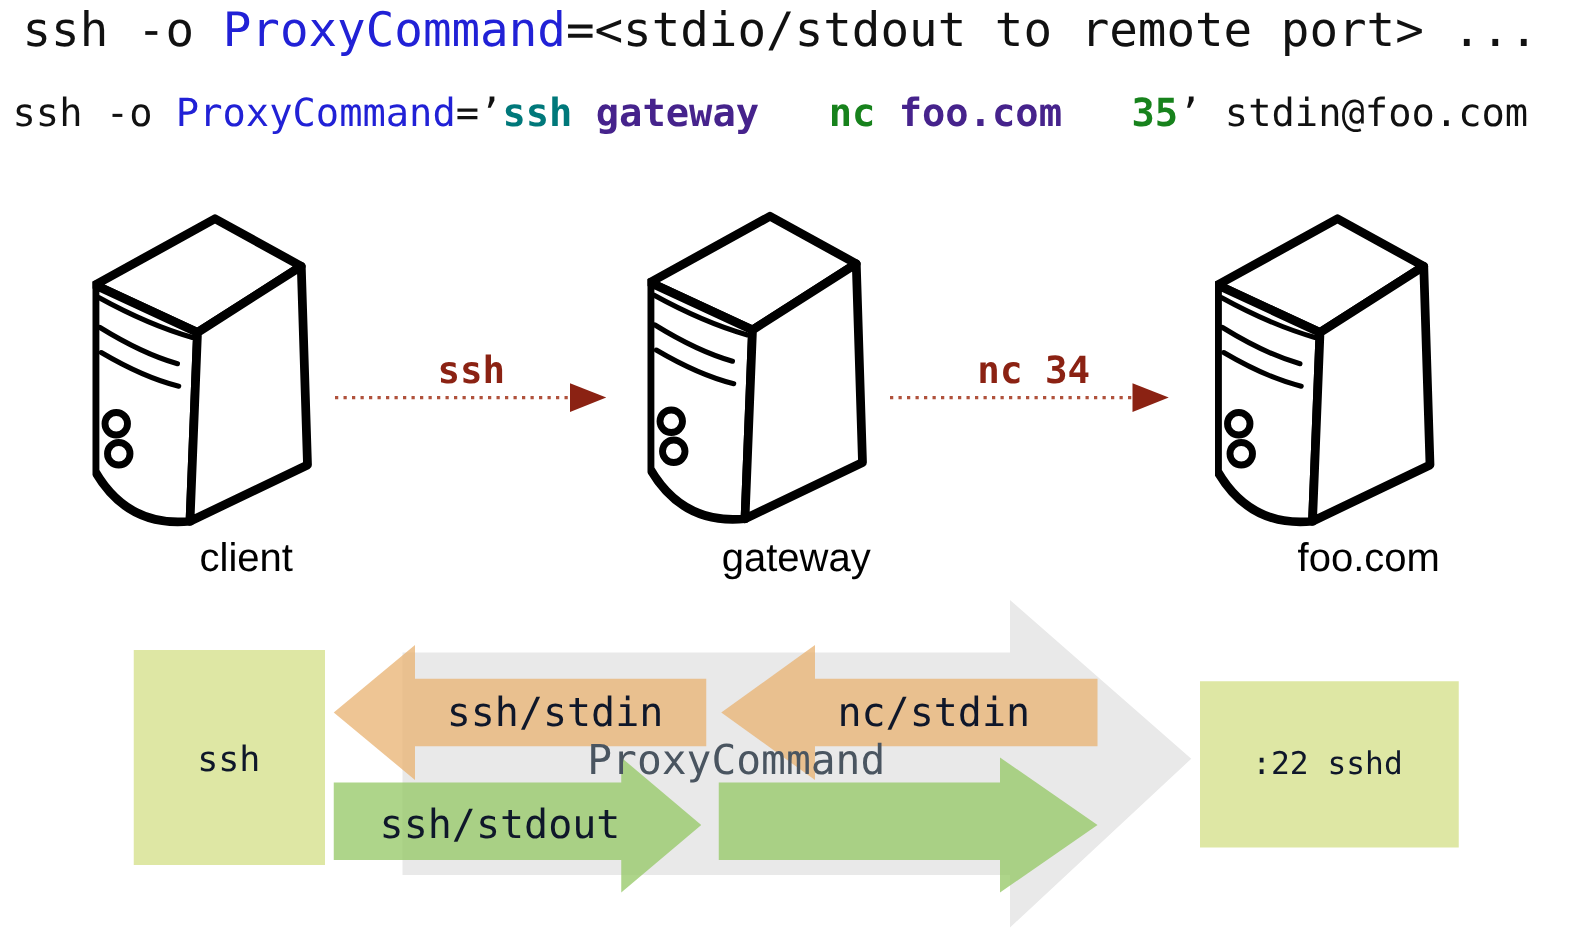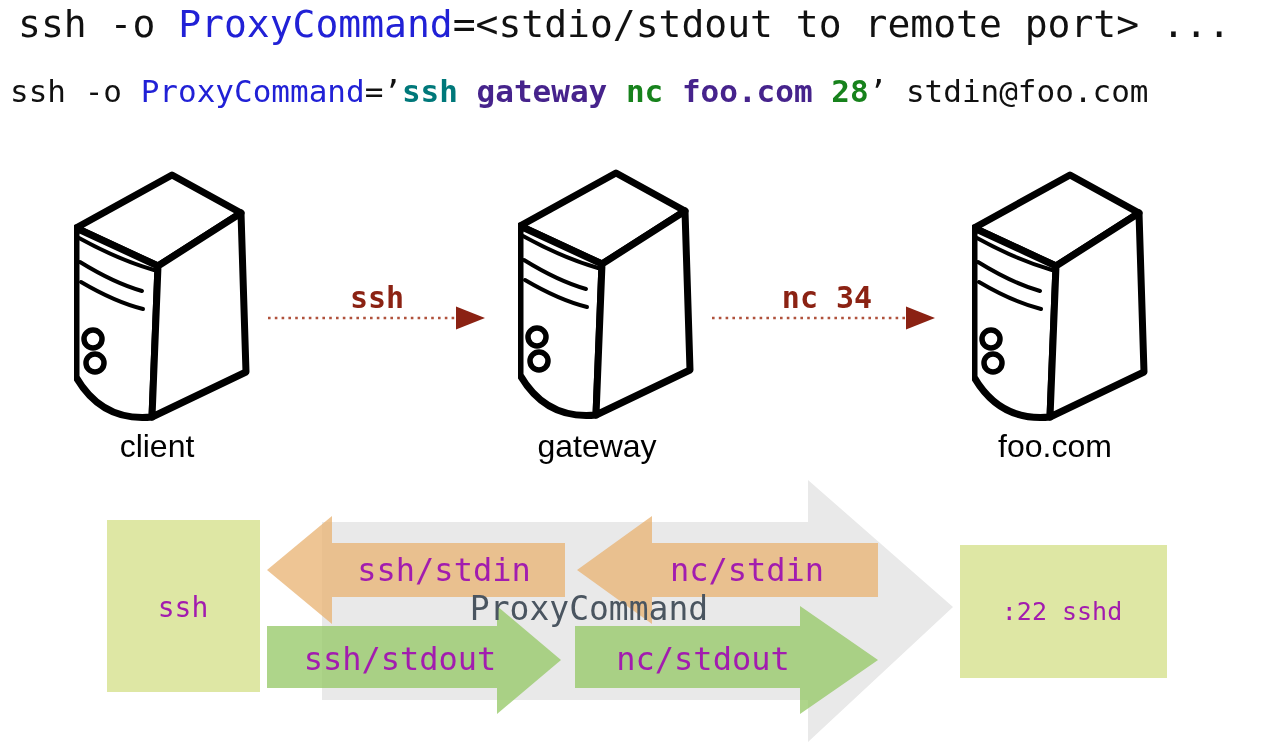--- a/index.html
+++ b/index.html
@@ -6,41 +6,41 @@
   .canvas{
     position:relative;width:1268px;height:749px;background:#fff;
     overflow:hidden;font-family:"DejaVu Sans Mono",monospace;
   }
   .cmd{position:absolute;white-space:pre;color:#111;text-align:right;}
   .cmd-line1{left:18px;top:2px;font-size:38px;line-height:44px;}
   .cmd-line2{left:10px;top:72px;font-size:31px;line-height:38px;}
   .c-blue{color:#2121d6;}
   .c-teal{color:#00787a;font-weight:bold;}
   .c-violet{color:#46238c;font-weight:bold;}
-  .c-green{color:#17821c;font-weight:bold;}
+  .c-green{color:#17821c;font-weight:bold;margin-left:37px;}
   .overlay{position:absolute;left:0;top:0;z-index:1;}
   .lbl{
     position:absolute;transform:translate(-50%,-50%);z-index:2;
-    white-space:pre;color:#a21caf;
+    white-space:pre;color:#0f172a;
   }
-  .server-label{font-family:"Liberation Sans",sans-serif;font-size:32px;color:#000;}
+  .server-label{font-family:"Liberation Sans",sans-serif;font-size:32px;color:#000;margin-left:40px;}
   .conn-label{font-size:30px;font-weight:bold;color:#8b2213;}
   .flow-label{font-size:32px;}
   .proxy-label{font-size:33px;color:#4a5560;}
   .box-label-left{font-size:28px;}
   .box-label-right{font-size:25px;}
 </style>
 </head>
 <body>
 
 <div class="canvas">
 
   <div class="cmd cmd-line1"><span>ssh -o </span><span class="c-blue">ProxyCommand</span><span>=&lt;stdio/stdout to remote port&gt; ...</span></div>
 
-  <div class="cmd cmd-line2"><span>ssh -o </span><span class="c-blue">ProxyCommand</span><span>=’</span><span class="c-teal">ssh </span><span class="c-violet">gateway </span><span class="c-green">nc </span><span class="c-violet">foo.com </span><span class="c-green">28</span><span>’ stdin@foo.com</span></div>
+  <div class="cmd cmd-line2"><span>ssh -o </span><span class="c-blue">ProxyCommand</span><span>=’</span><span class="c-teal">ssh </span><span class="c-violet">gateway </span><span class="c-green">nc </span><span class="c-violet">foo.com </span><span class="c-green">35</span><span>’ stdin@foo.com</span></div>
 
   <svg class="overlay" width="1268" height="749" viewBox="0 0 1268 749">
     <defs>
       <symbol id="srv" viewBox="0 0 178 258">
         <g fill="#fff" stroke="#000" stroke-width="7" stroke-linejoin="round" stroke-linecap="round">
           <path d="M98,5 L167,43 L84,96 L2,58 Z"></path>
           <path d="M2,58 L84,96 L78,247 Q28,252 2,207 Z"></path>
           <path d="M84,96 L167,43 L172,202 L78,247 Z"></path>
         </g>
         <g fill="none" stroke="#000" stroke-width="4" stroke-linecap="round">
@@ -82,15 +82,14 @@
 
   <div class="lbl conn-label" style="left:377px;top:297px">ssh</div>
   <div class="lbl conn-label" style="left:827px;top:297px">nc 34</div>
 
   <div class="lbl box-label-left" style="left:183px;top:607px">ssh</div>
   <div class="lbl box-label-right" style="left:1062px;top:611px">:22 sshd</div>
   <div class="lbl proxy-label" style="left:589px;top:608px">ProxyCommand</div>
   <div class="lbl flow-label" style="left:444px;top:570px">ssh/stdin</div>
   <div class="lbl flow-label" style="left:747px;top:570px">nc/stdin</div>
   <div class="lbl flow-label" style="left:400px;top:659px">ssh/stdout</div>
-  <div class="lbl flow-label" style="left:703px;top:659px">nc/stdout</div>
 
 </div>
 
 </body></html>

